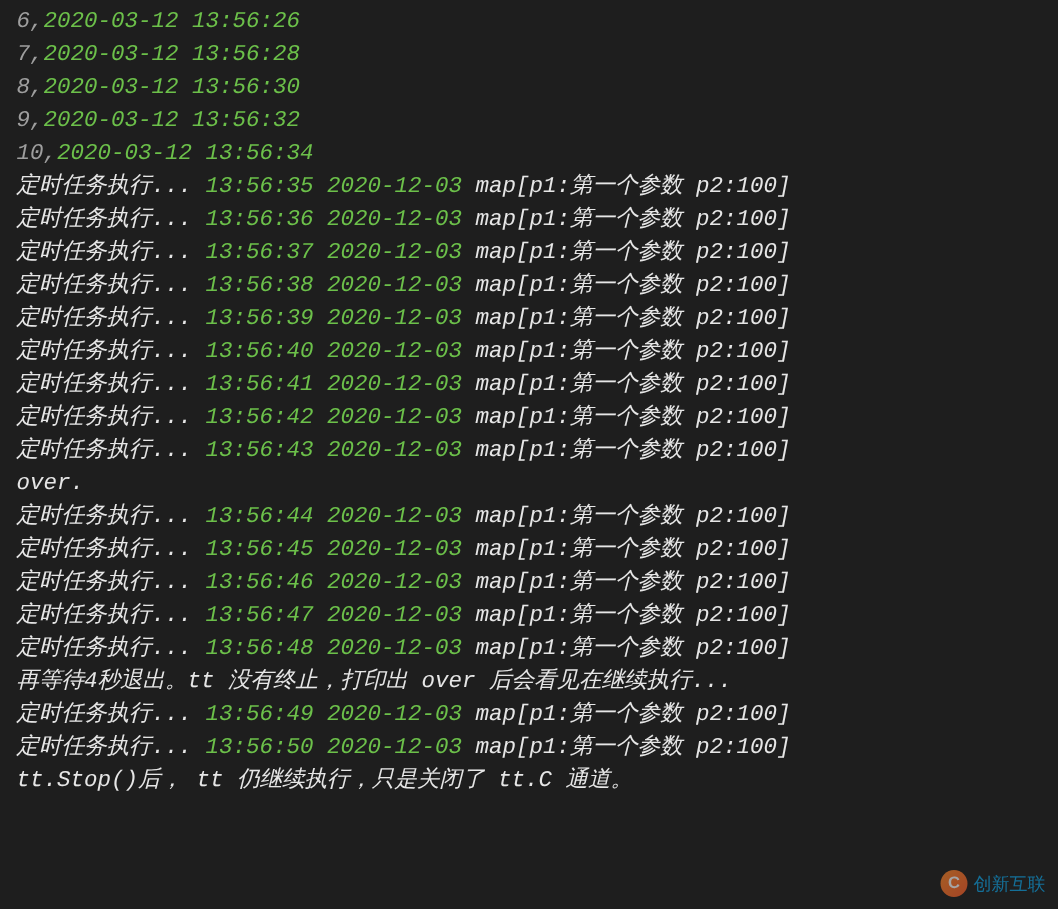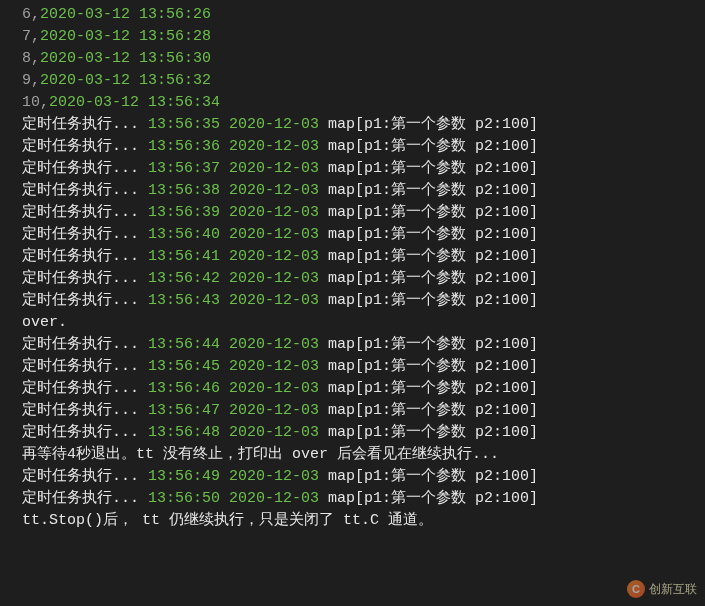--- a/index.html
+++ b/index.html
@@ -8,22 +8,23 @@
     background: #1e1e1e;
     width: 705px;
     height: 606px;
     overflow: hidden;
   }
   .terminal {
     font-family: "Consolas", "Menlo", "Courier New", monospace;
     font-size: 15px;
     line-height: 22px;
     white-space: pre;
-    padding: 4px 22px;
+    padding: 4px 11px;
     letter-spacing: 0px;
+    font-style: italic;
   }
   .gray { color: #9e9e9e; }
   .green { color: #6cc04a; }
   .white { color: #e6e6e6; }
   .watermark {
     position: absolute;
     right: 8px;
     bottom: 8px;
     opacity: 0.6;
     display: flex;
@@ -40,21 +41,21 @@
     font-size: 11px;
     font-weight: bold;
     display: flex;
     align-items: center;
     justify-content: center;
     font-family: sans-serif;
   }
   .watermark .txt {
     font-family: Liberation Sans, sans-serif;
     font-size: 12px;
-    color: #fef9c3;
+    color: #0ea5e9;
   }
 </style>
 </head>
 <body>
 
 <div class="terminal"><span class="gray">6,</span><span class="green">2020-03-12 13:56:26</span>
 <span class="gray">7,</span><span class="green">2020-03-12 13:56:28</span>
 <span class="gray">8,</span><span class="green">2020-03-12 13:56:30</span>
 <span class="gray">9,</span><span class="green">2020-03-12 13:56:32</span>
 <span class="gray">10,</span><span class="green">2020-03-12 13:56:34</span>

